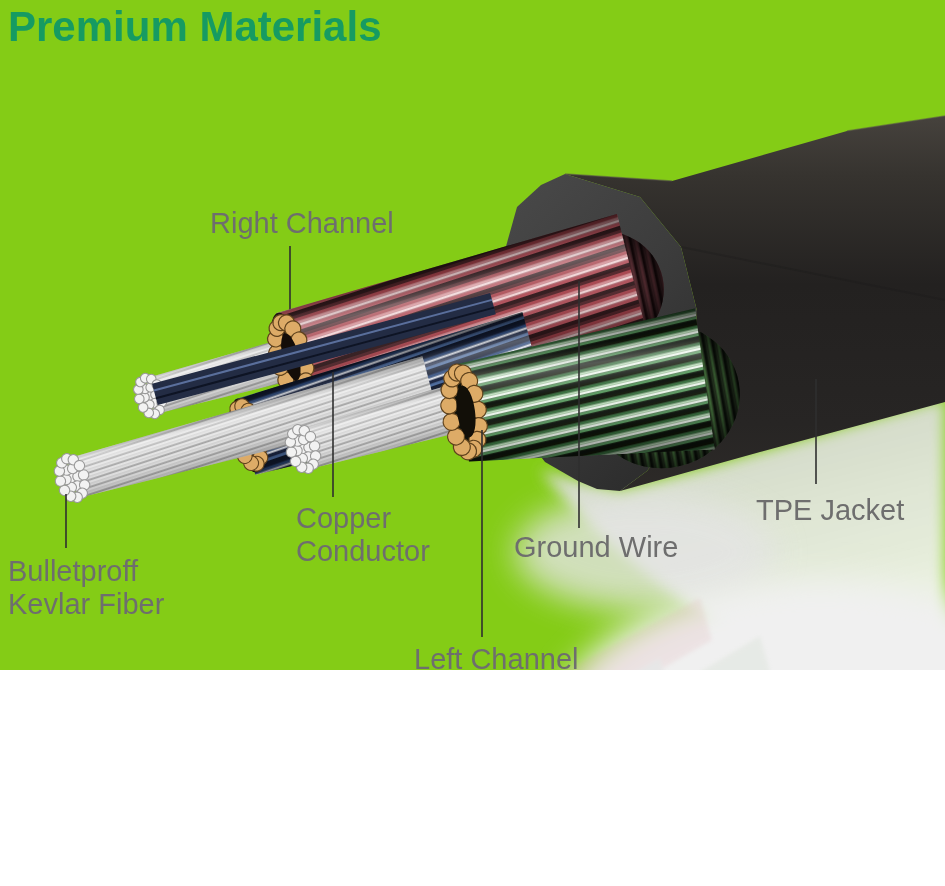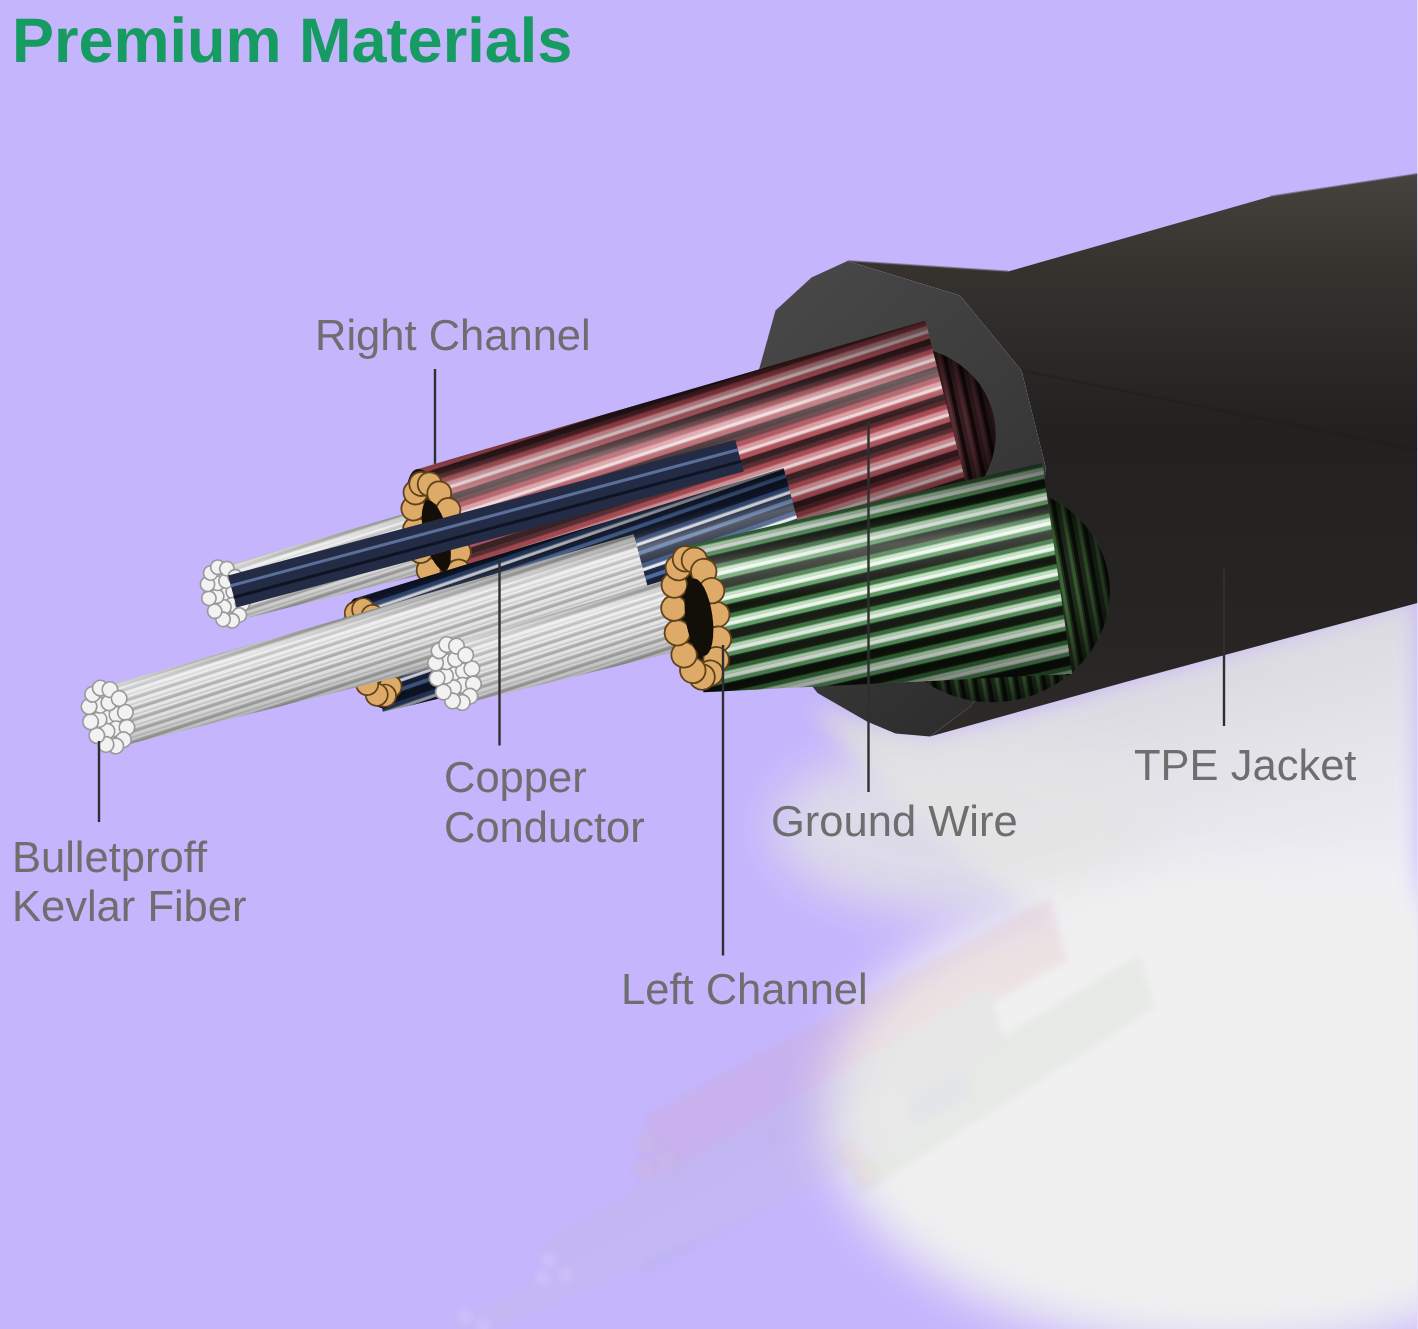--- a/index.html
+++ b/index.html
@@ -1,16 +1,16 @@
 <!DOCTYPE html>
 <html><head>
 <meta charset="utf-8">
 <style>
   html,body{margin:0;padding:0;background:#ffffff;}
-  .stage{position:relative;width:945px;height:886px;background:#c4b5fd;overflow:hidden;
+  .stage{position:relative;width:945px;height:670px;background:#84cc16;overflow:hidden;
          font-family:"Liberation Sans", sans-serif;}
   svg text{font-family:"Liberation Sans", sans-serif;}
   .title-text{font-weight:bold;font-size:42px;letter-spacing:0px;}
   .lbl{font-size:29px;}
 </style>
 </head>
 <body>
 
 <div class="stage">
 <svg width="945" height="886" viewBox="0 0 945 886" xmlns="http://www.w3.org/2000/svg">

